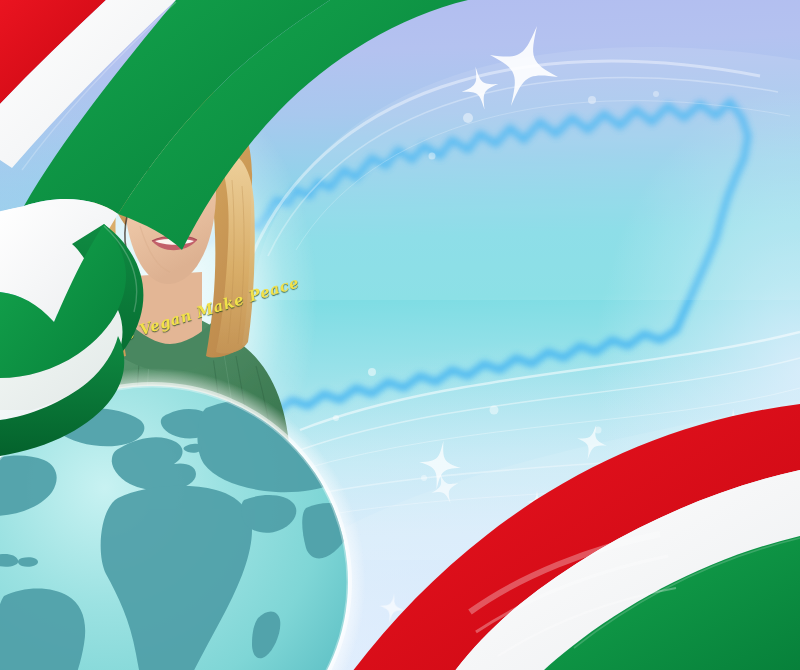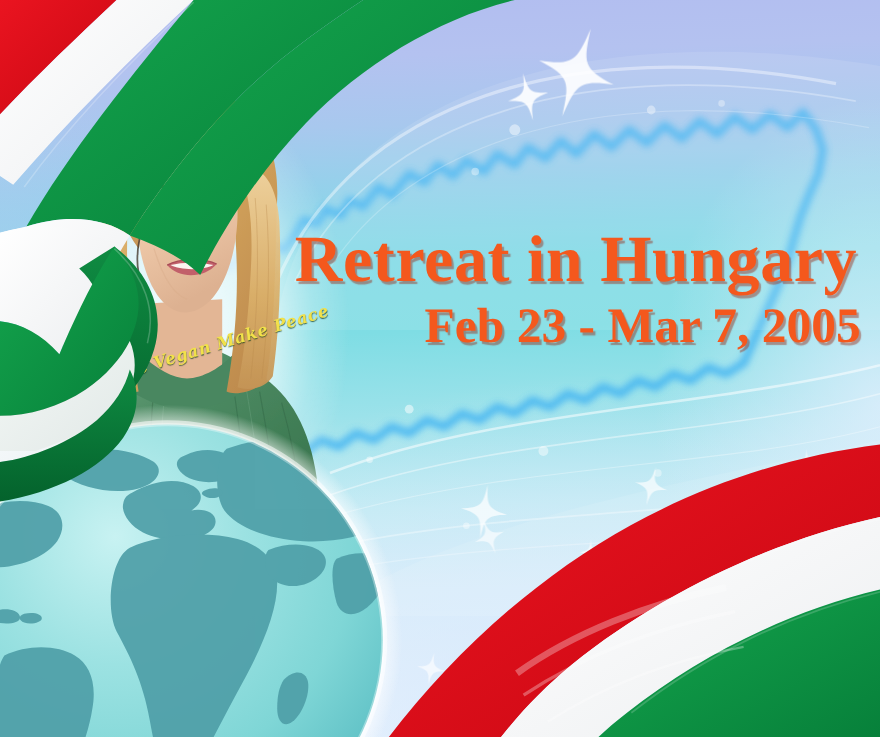--- a/index.html
+++ b/index.html
@@ -457,18 +457,14 @@
   </svg>
 
   <svg class="layer" viewBox="0 0 800 670">
     <g fill="none" stroke="#ffffff" opacity="0.30">
       <path d="M470,612 C520,576 590,548 660,534" stroke-width="6"></path>
       <path d="M476,632 C530,596 598,570 668,556" stroke-width="3"></path>
       <path d="M498,656 C548,624 610,600 676,588" stroke-width="2"></path>
     </g>
   </svg>
 
-  <div class="title-block">
-    <div class="title-main">Retreat in Hungary</div>
-    <div class="title-sub">Feb 23 - Mar 7, 2005</div>
-  </div>
 
 </div>
 
 </body></html>

